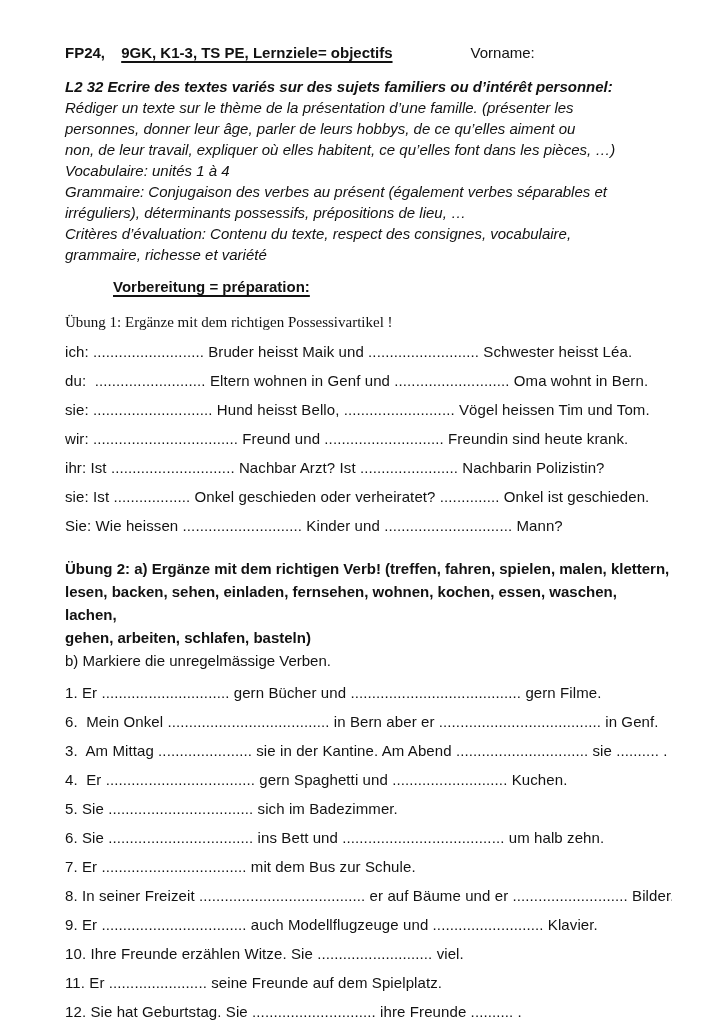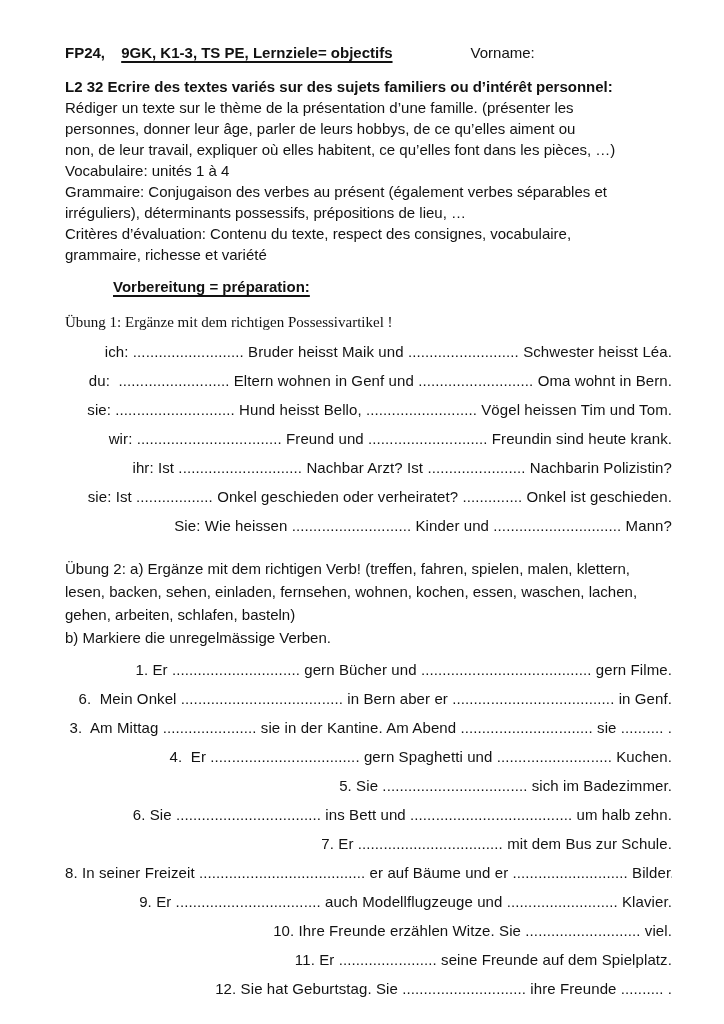--- a/index.html
+++ b/index.html
@@ -16,37 +16,36 @@
     background: #ffffff;
     padding: 44px 52px 10px 65px;
     font-size: 15px;
   }
   .bold { font-weight: 700; }
   .underline { text-decoration: underline; text-decoration-thickness: 1.5px; text-underline-offset: 3px; }
 
   .header-row { display: flex; align-items: baseline; white-space: pre; gap: 12px; }
   .vorname { margin-left: 66px; font-weight: 400; }
 
-  .objective { margin-top: 15px; line-height: 21px; }
+  .objective { margin-top: 15px; line-height: 21px; font-style: italic; }
 
   .prep-heading { margin-top: 11px; line-height: 21px; margin-left: 48px; }
 
   .ex1-title { margin-top: 16px; line-height: 18px; font-family: Liberation Serif, serif; }
 
   .ex-line {
     margin-top: 13px;
     line-height: 16px;
     white-space: pre;
     overflow: hidden;
     letter-spacing: 0.1px;
-    text-align: right;
   }
 
   .ex2 { margin-top: 23px; }
-  .ex2-intro-line { line-height: 23px; }
+  .ex2-intro-line { line-height: 23px; font-weight: bold; }
   .ex2-sub { line-height: 23px; }
   .ex2-items { margin-top: 2px; }
 </style>
 </head>
 <body>
 
 <div class="page">
 
   <div class="header-row">
     <span class="bold">FP24, </span>

